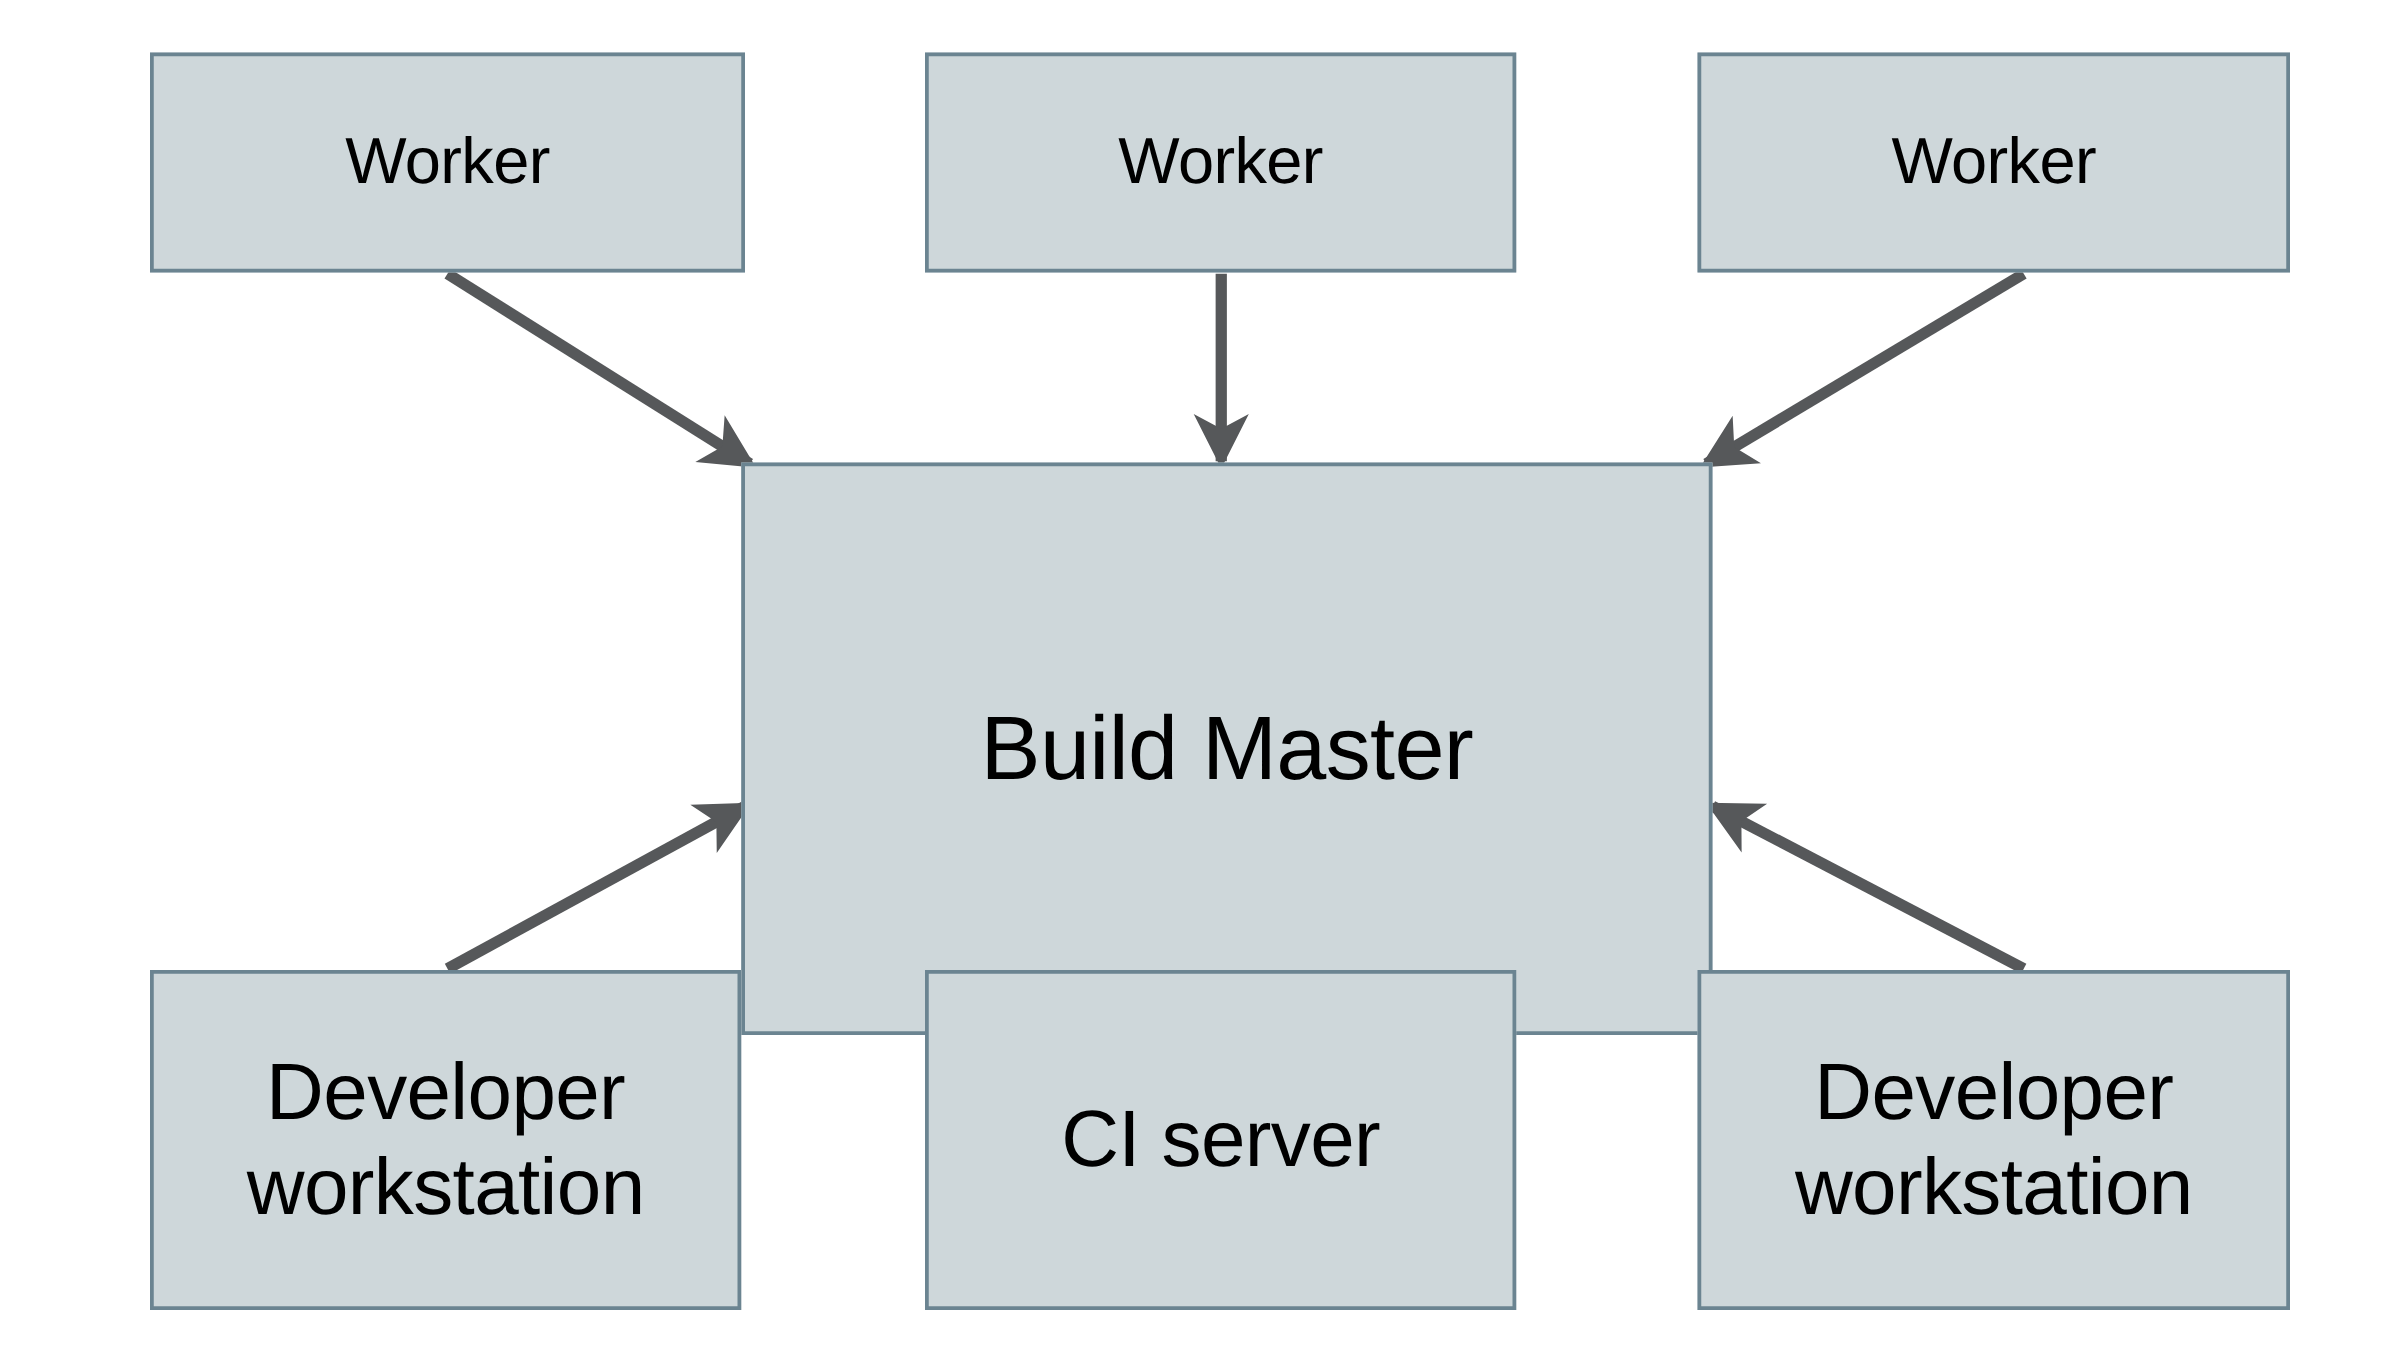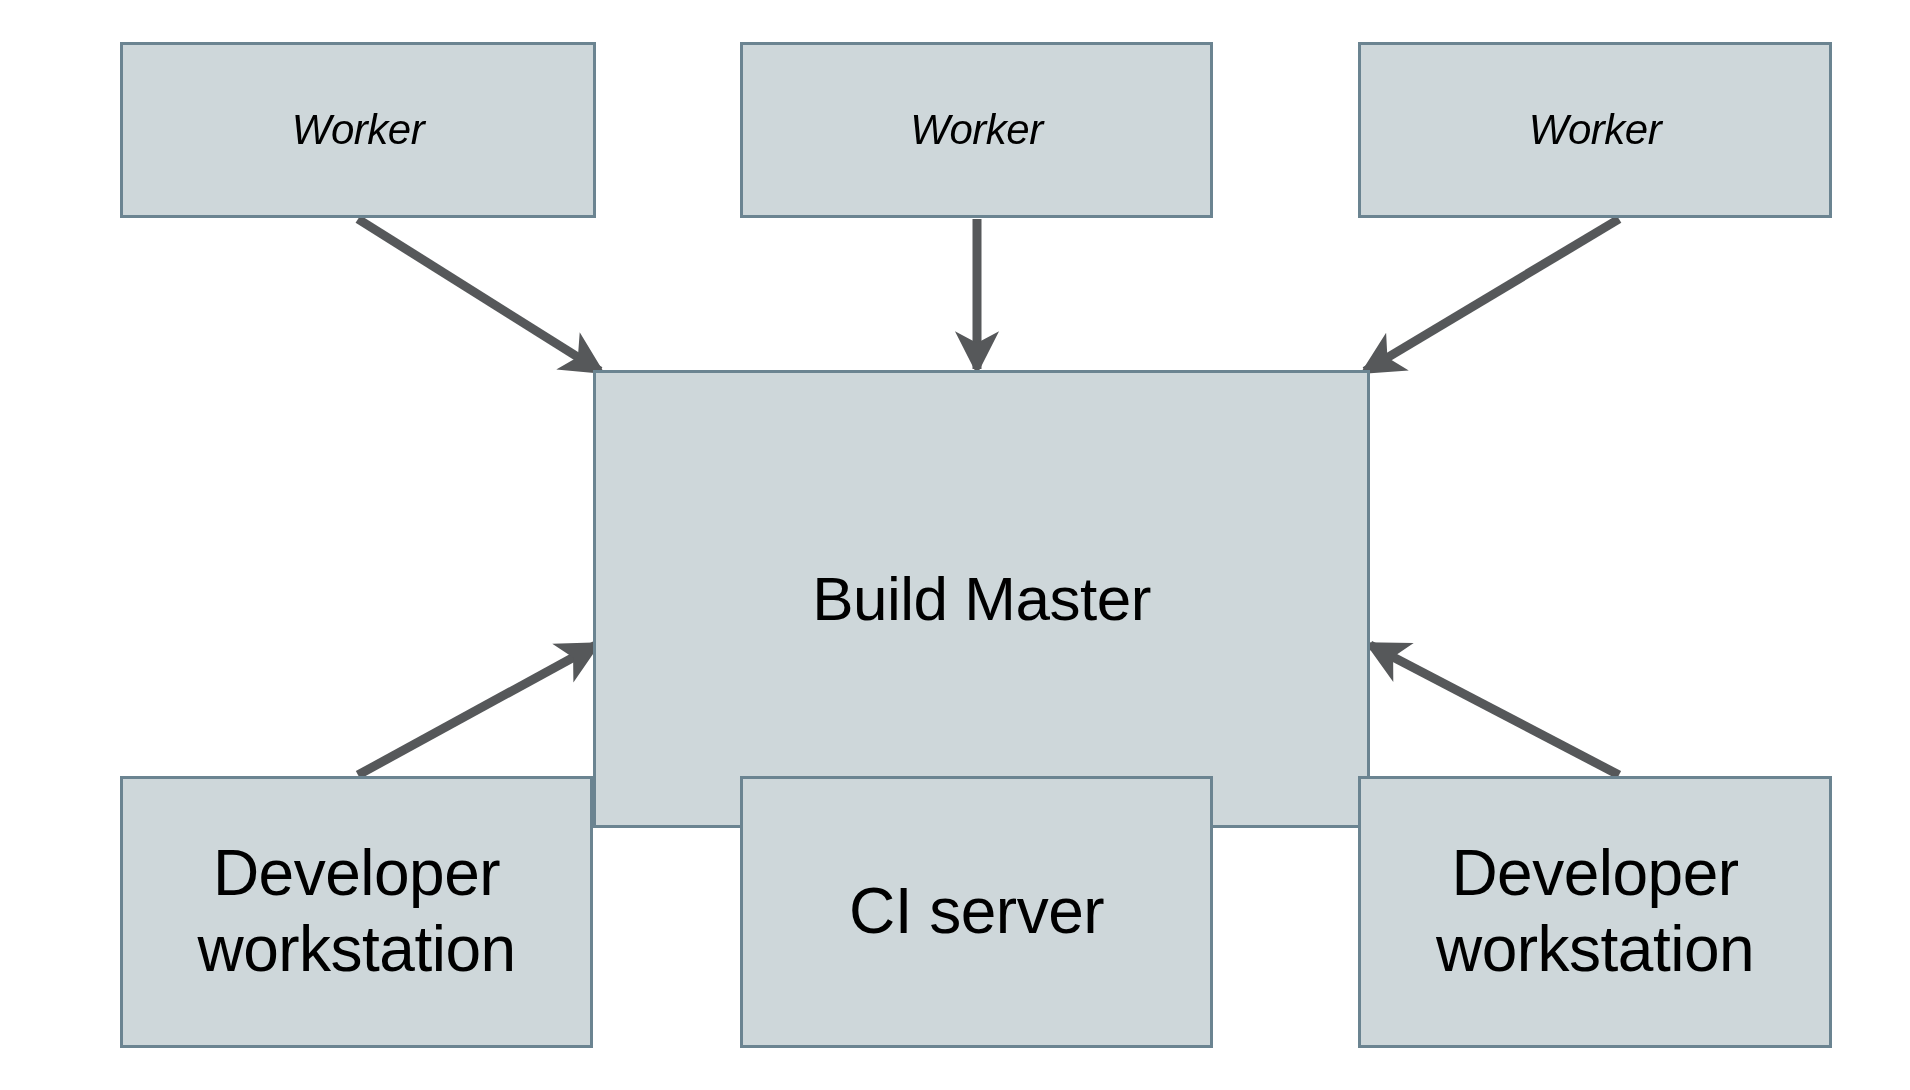--- a/index.html
+++ b/index.html
@@ -42,22 +42,22 @@
     font-weight: 400;
     line-height: 1.18;
     white-space: pre-line;
     z-index: 2;
   }
   .node-label {
     display: block;
     width: 100%;
     white-space: pre-line;
   }
-  .node-worker      { font-size: 42px; letter-spacing: -0.5px; font-style: italic; }
-  .node-master      { font-size: 62px; letter-spacing: -0.5px; }
+  .node-worker      { font-size: 52px; letter-spacing: -0.5px; }
+  .node-master      { font-size: 72px; letter-spacing: -0.5px; }
   .node-endpoint    { font-size: 64px; letter-spacing: -0.5px; }
 </style>
 </head>
 <body>
 
 <div id="diagram-canvas">
 
   <svg id="edge-layer" viewBox="0 0 1910 1090" xmlns="http://www.w3.org/2000/svg">
     <defs>
       <marker id="arrowhead-barbed" markerWidth="5.2" markerHeight="5.2" refX="4.35" refY="2.6" orient="auto" markerUnits="strokeWidth">

